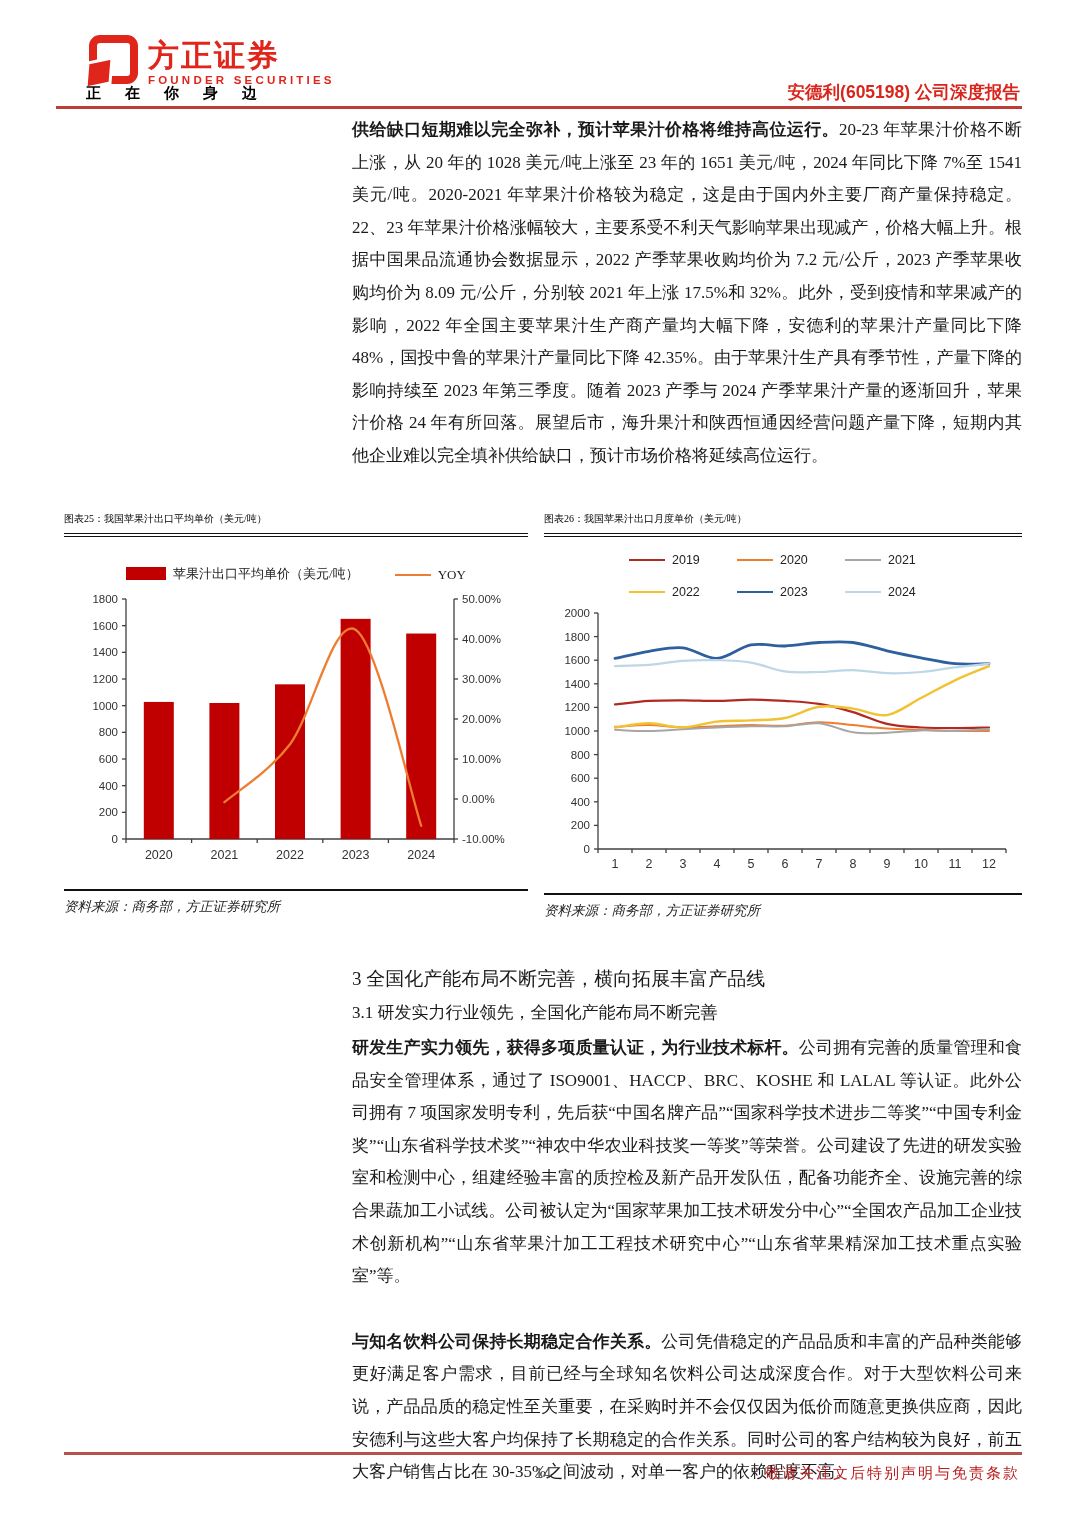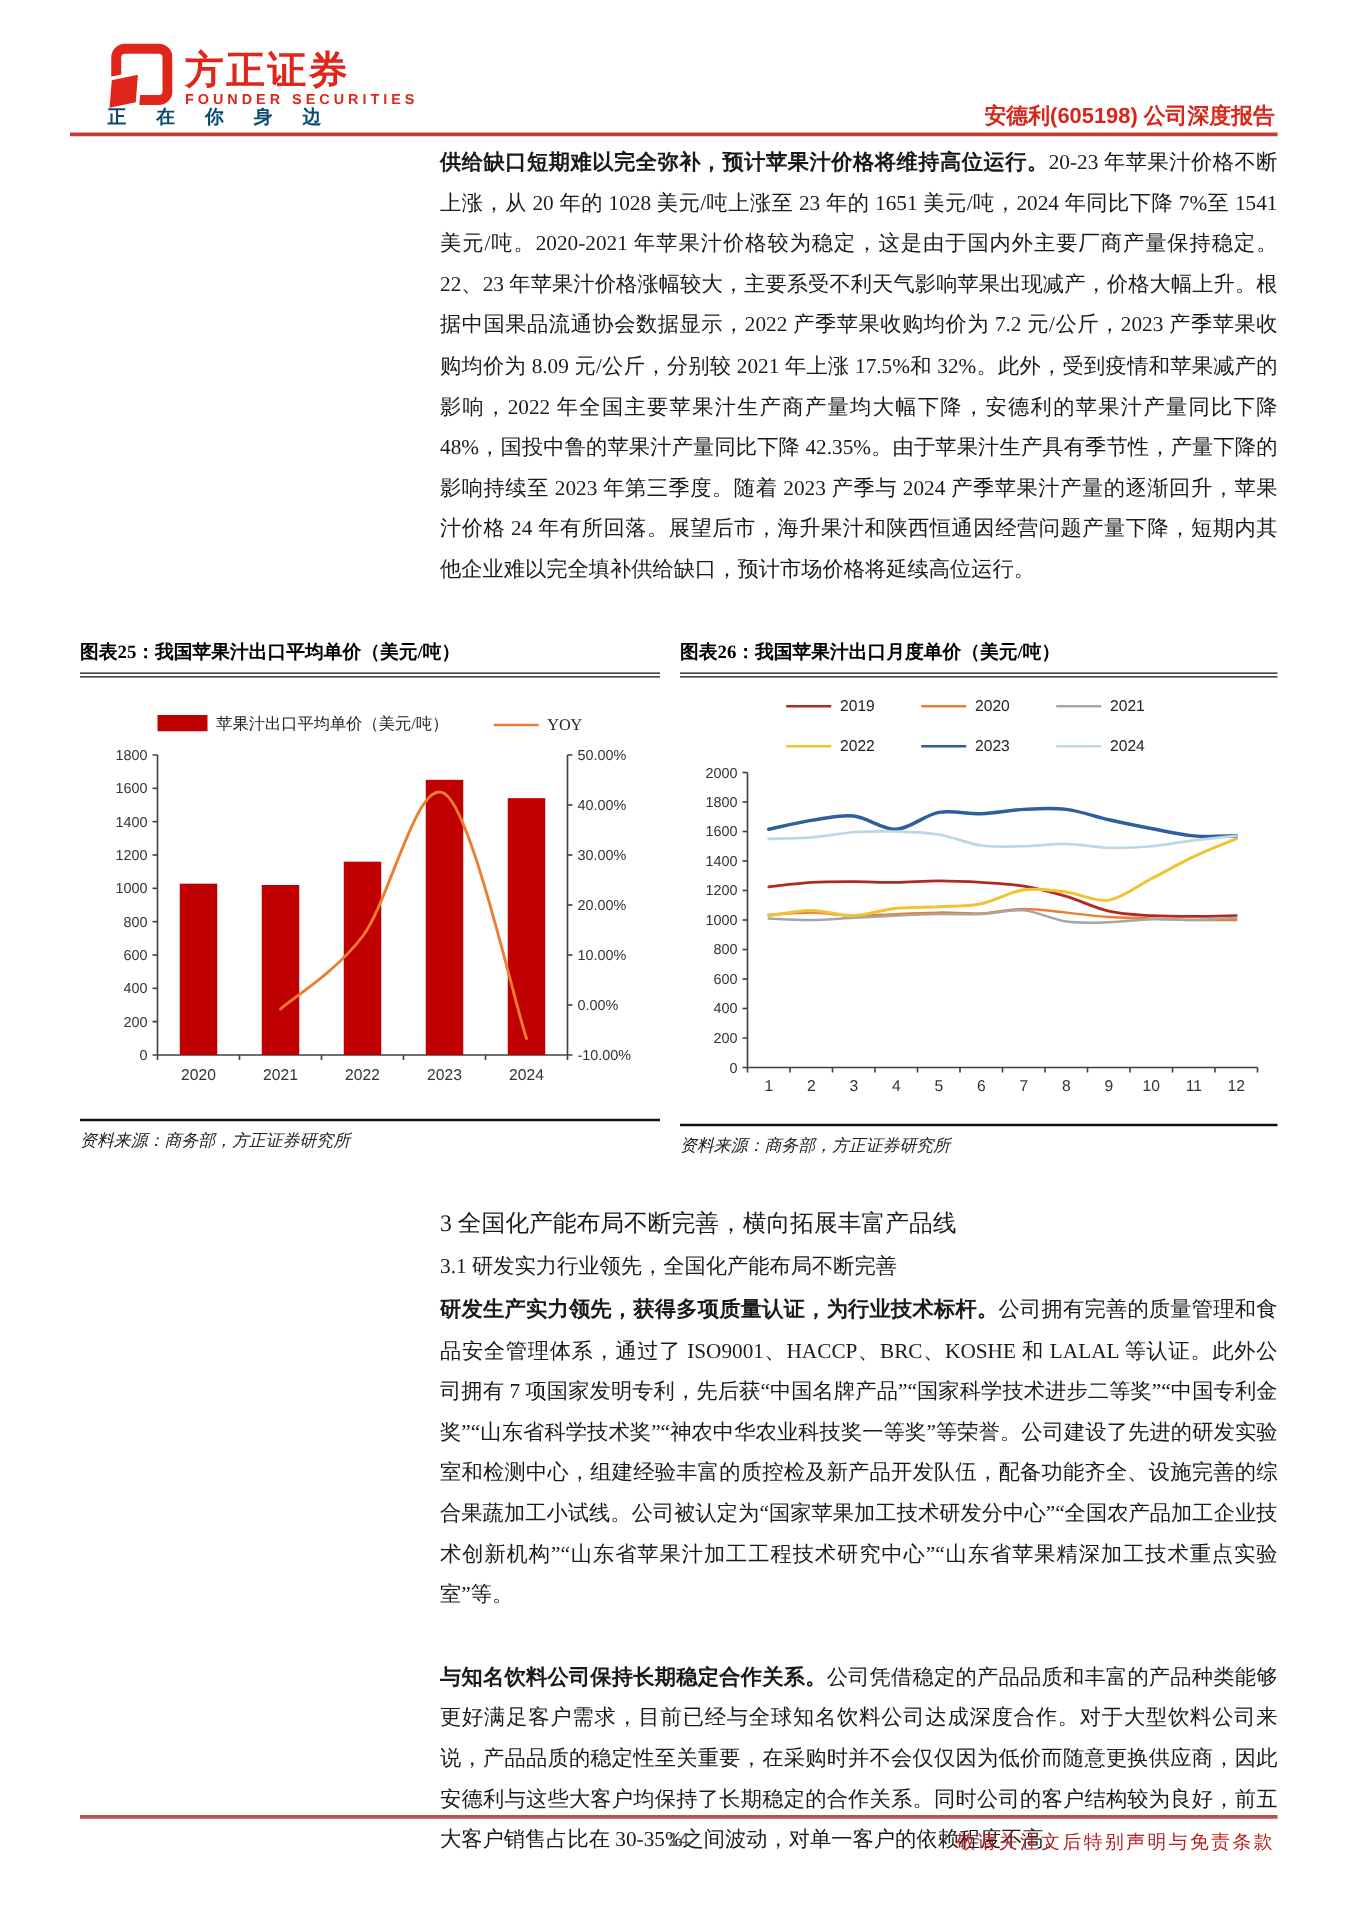--- a/index.html
+++ b/index.html
@@ -19,21 +19,21 @@
     font-family:"Liberation Sans","DejaVu Sans",sans-serif;
     font-weight:bold; font-size:31px; letter-spacing:2px; color:#e0251b; line-height:34px;
   }
   .hdr-logo-txt .en {
     font-family:"Liberation Sans","DejaVu Sans",sans-serif;
     font-weight:bold; font-size:11.5px; letter-spacing:3.2px; color:#e0251b; margin-top:1px;
   }
   .hdr-slogan {
     position:absolute; left:86px; top:84px;
     font-family:"Liberation Sans","DejaVu Sans",sans-serif;
-    font-weight:bold; font-size:15px; color:#0c4a6e; letter-spacing:24px;
+    font-weight:bold; font-size:15px; color:#000000; letter-spacing:24px;
   }
   .hdr-rule { position:absolute; left:56px; right:58px; top:106px; height:2.5px; background:#bc3e35; }
   .hdr-title {
     position:absolute; right:60px; top:80px;
     font-family:"Liberation Sans","DejaVu Sans",sans-serif;
     font-weight:bold; font-size:17.5px; color:#d9261c;
   }
   
   .text-col { position:absolute; left:352px; width:670px; }
   .col-1 { top:114px; }
@@ -41,21 +41,21 @@
   .h-sub { font-size:17px; font-weight:400; margin-bottom:8px; }
   .h-big { font-size:19px; font-weight:400; margin-bottom:9px; }
   p.body { font-size:17px; line-height:32.6px; text-align:justify; }
   p.body .lead { font-weight:bold; }
   .gap-para { margin-top:33px; }
   
   .figures { position:absolute; left:64px; top:512px; width:958px; display:flex; gap:16px; }
   .fig { flex:0 0 auto; }
   .fig-25 { width:464px; }
   .fig-26 { width:478px; }
-  .fig-title { font-size:15px; font-weight:bold; color:#000; padding-bottom:7px; }
+  .fig-title { font-size:10px; font-weight:normal; color:#000; padding-bottom:7px; }
   .fig-rule-double { height:3.5px; border-top:1.6px solid #111; border-bottom:1.6px solid #111; }
   .fig-legend {
     display:flex; justify-content:center; align-items:flex-end;
     min-height:46px; column-gap:36px;
   }
   .fig-legend.two-rows { flex-wrap:wrap; width:350px; margin:4px auto 0; min-height:58px; column-gap:16px; row-gap:6px; }
   .legend-item { display:flex; align-items:center; gap:7px; font-size:13px; color:#222; }
   .fig-26 .legend-item { font-family:"Liberation Sans","DejaVu Sans",sans-serif; font-size:12.5px; width:92px; }
   .sw-bar { width:40px; height:13px; display:inline-block; }
   .sw-line { width:36px; height:0; display:inline-block; }

